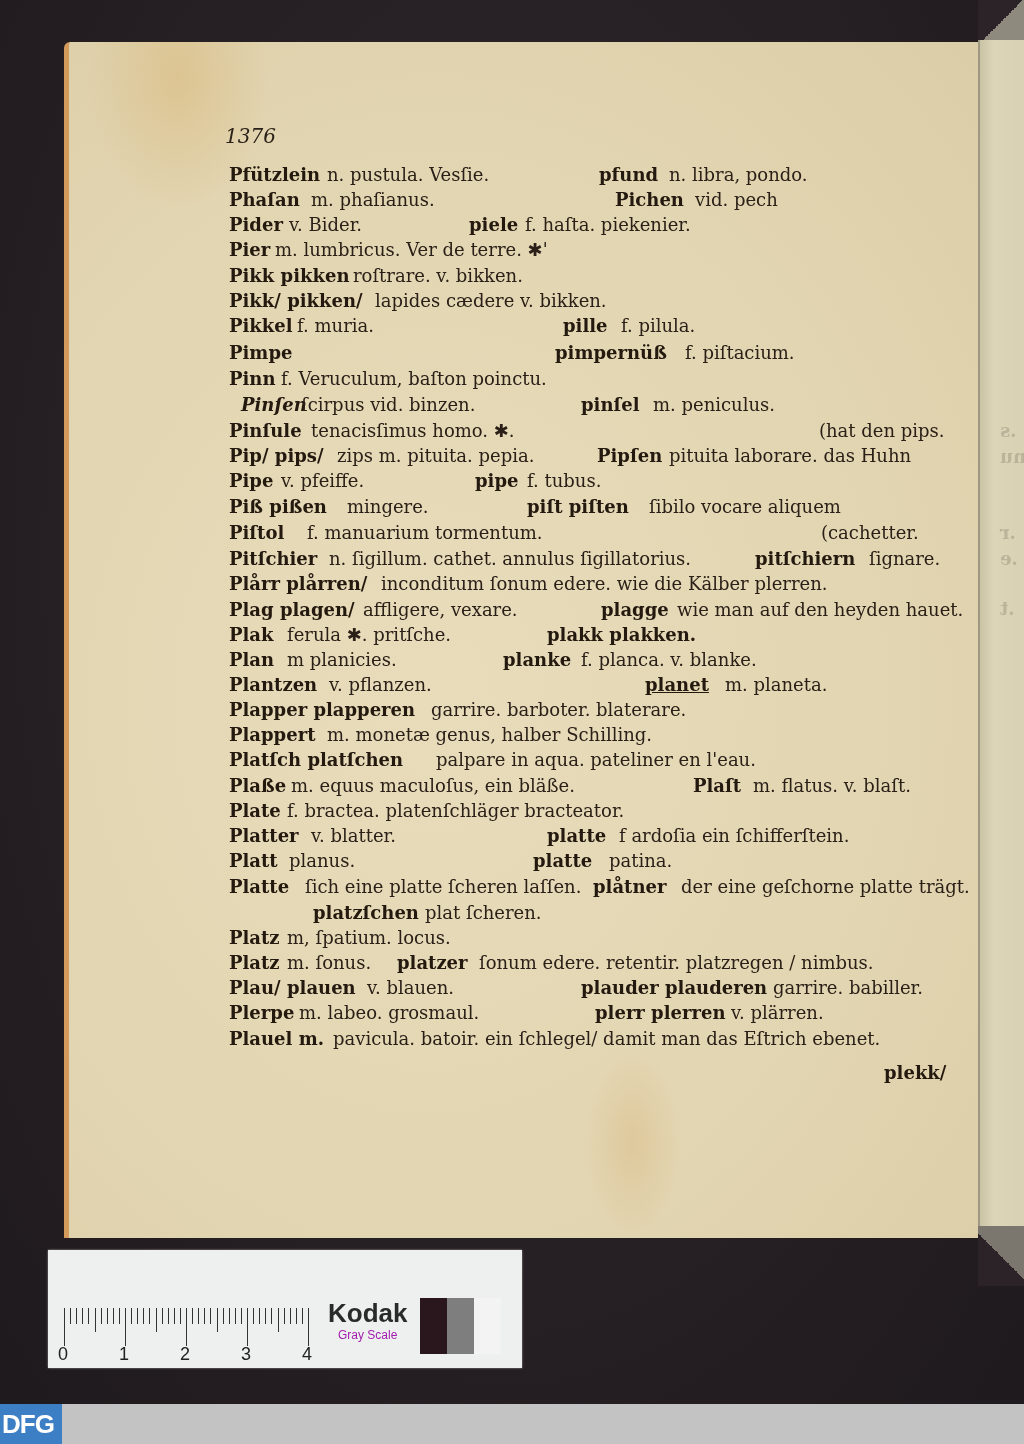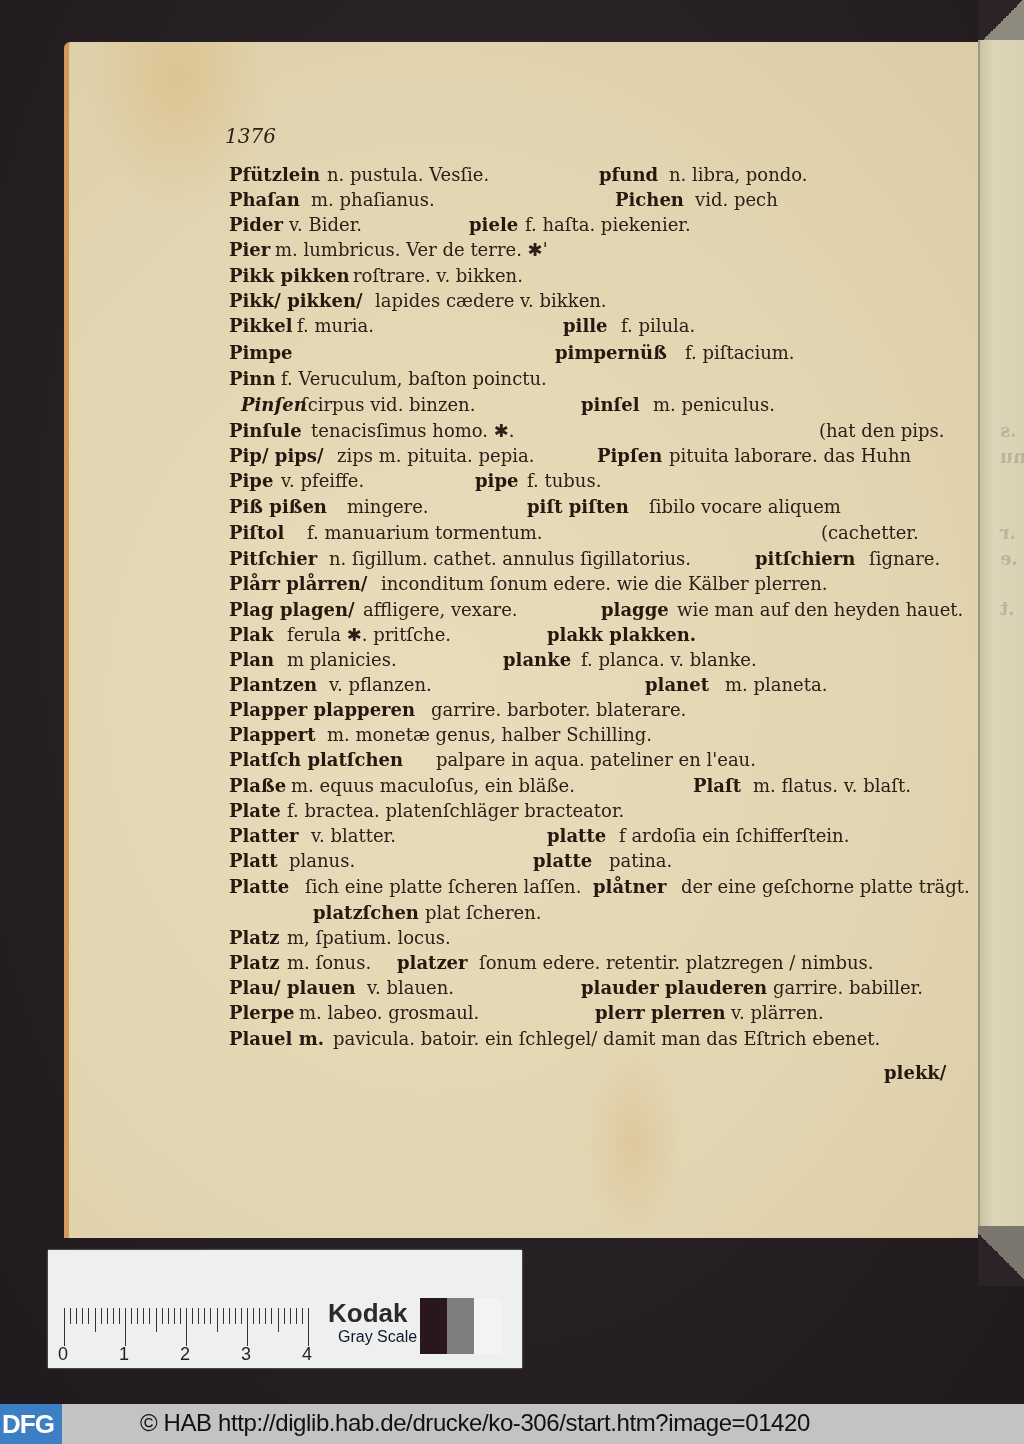--- a/index.html
+++ b/index.html
@@ -66,21 +66,21 @@
   .ruler { position: absolute; left: 16px; top: 58px; width: 244px; height: 40px; }
   .ruler .tick { position: absolute; top: 0; width: 1px; background: #333; }
   .ruler-nums { position: absolute; left: 10px; top: 94px; width: 270px; height: 22px; font-family: "Liberation Sans", sans-serif; font-size: 18px; color: #222; }
   .ruler-nums span { position: absolute; top: 0; }
   .kodak {
     position: absolute; left: 280px; top: 48px; font-family: "Liberation Sans", sans-serif;
     font-weight: bold; font-size: 26px; color: #2a2a2a;
   }
   .grayscale {
     position: absolute; left: 290px; top: 78px; font-family: "Liberation Sans", sans-serif;
-    font-size: 16px; color: #0f172a;
+    font-size: 12px; color: #a21caf;
   }
   .swatches { position: absolute; left: 372px; top: 48px; height: 58px; display: flex; }
   .swatches div { width: 27px; height: 56px; }
   .footer {
     position: absolute; left: 0; top: 1404px; width: 1024px; height: 40px;
     background: #c3c3c3;
   }
   .dfg {
     position: absolute; left: 0; top: 0; width: 62px; height: 40px; background: #3d7fc5;
     color: #fff; font-family: "Liberation Sans", sans-serif; font-weight: bold; font-size: 26px;
@@ -213,21 +213,21 @@
     </div>
     <div class="line" style="top: 647px;">
       <span class="seg hw" style="left: 0px;">Plan</span>
       <span class="seg" style="left: 58px;">m planicies.</span>
       <span class="seg hw" style="left: 274px;">planke</span>
       <span class="seg" style="left: 352px;">f. planca. v. blanke.</span>
     </div>
     <div class="line" style="top: 672px;">
       <span class="seg hw" style="left: 0px;">Plantzen</span>
       <span class="seg" style="left: 100px;">v. pflanzen.</span>
-      <span class="seg hw" style="left: 416px;">planet</span>
+      <span class="seg hw" style="left: 416px; text-decoration: underline;">planet</span>
       <span class="seg" style="left: 496px;">m. planeta.</span>
     </div>
     <div class="line" style="top: 697px;">
       <span class="seg hw" style="left: 0px;">Plapper plapperen</span>
       <span class="seg" style="left: 202px;">garrire. barboter. blaterare.</span>
     </div>
     <div class="line" style="top: 722px;">
       <span class="seg hw" style="left: 0px;">Plappert</span>
       <span class="seg" style="left: 98px;">m. monetæ genus, halber Schilling.</span>
     </div>
@@ -352,14 +352,13 @@
   <div class="grayscale">Gray Scale</div>
   <div class="swatches" id="swatches">
       <div style="background: rgb(42, 23, 29);"></div>
       <div style="background: rgb(126, 126, 126);"></div>
       <div style="background: rgb(243, 243, 243);"></div>
     </div>
 </div>
 
 <div class="footer">
   <div class="dfg">DFG</div>
-  <div class="copyright">© HAB http://diglib.hab.de/drucke/ko-306/start.htm?image=01420</div>
 </div>
 
 </body></html>

